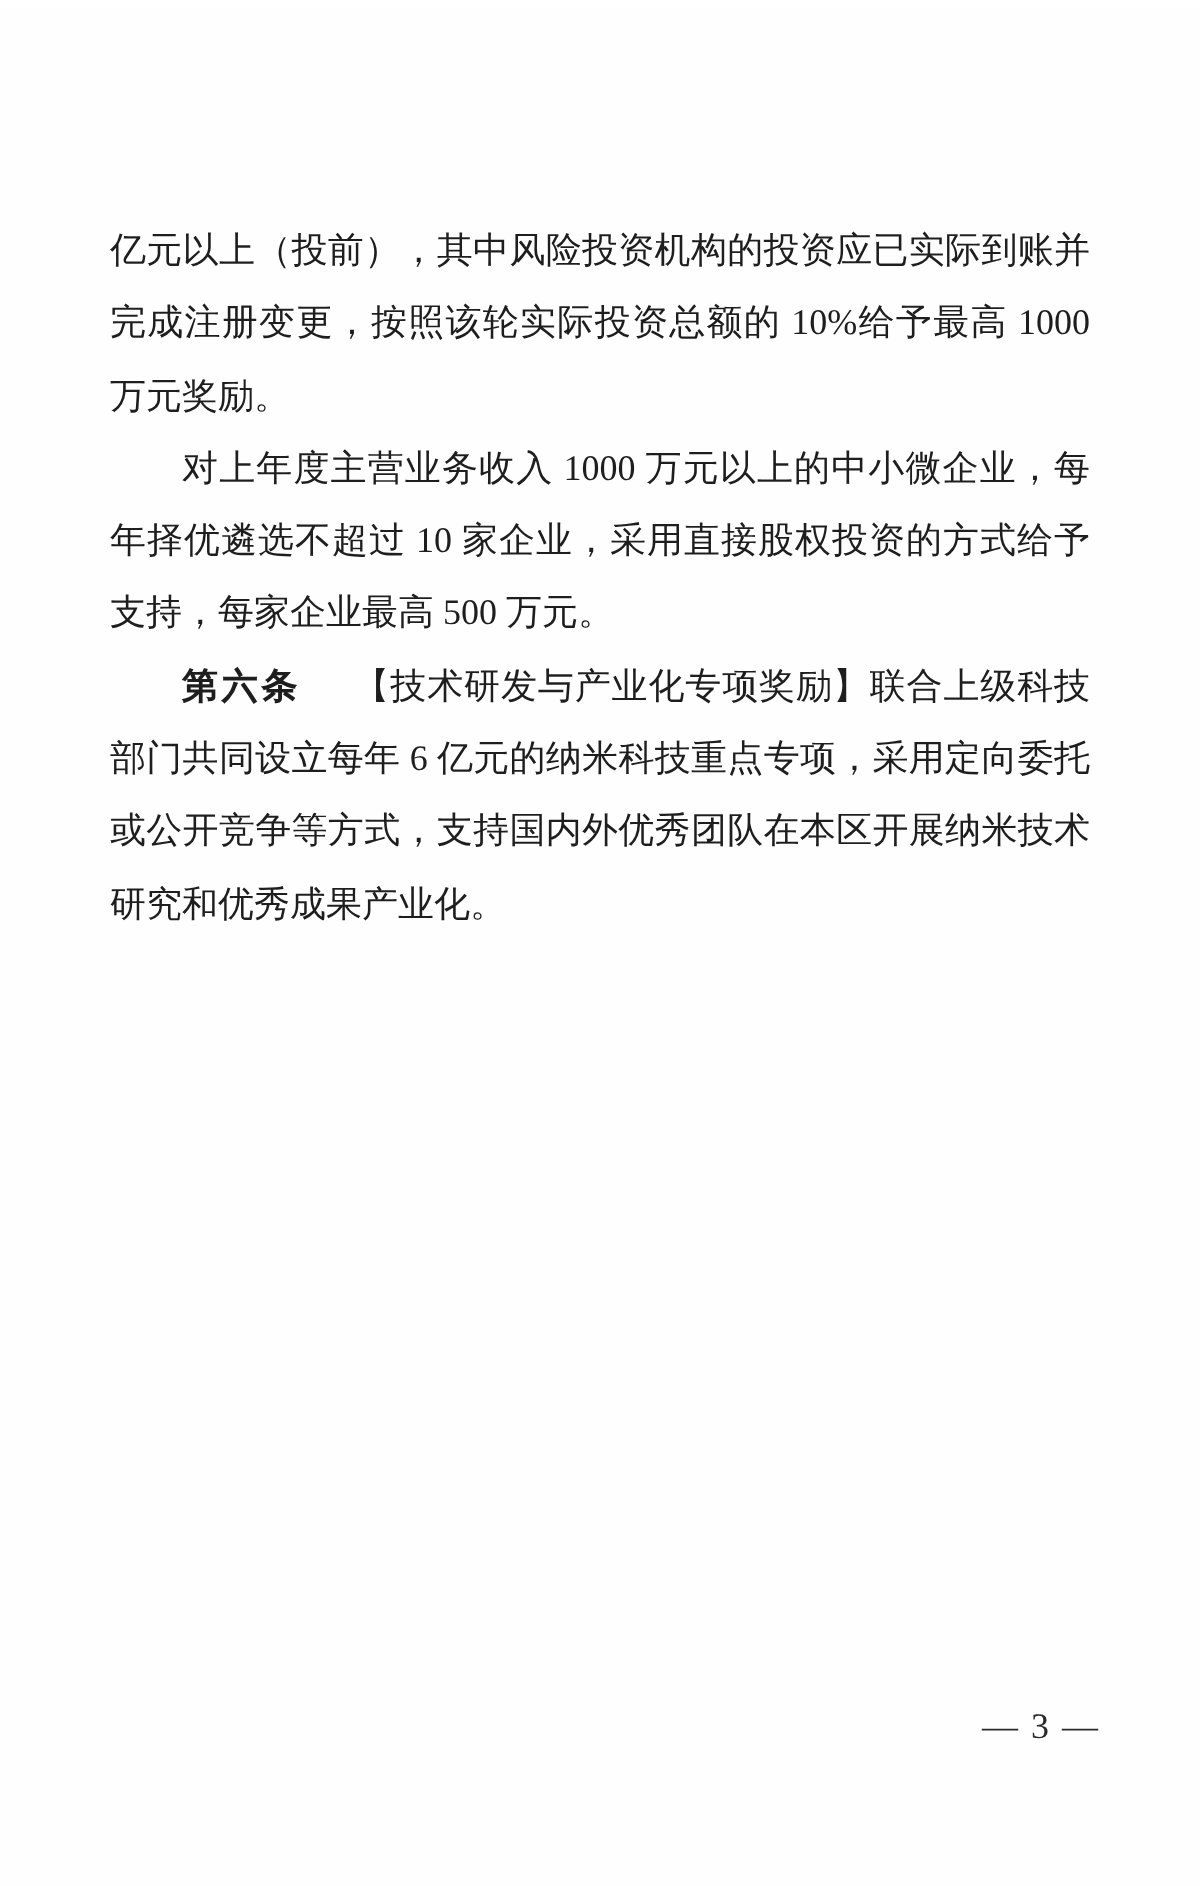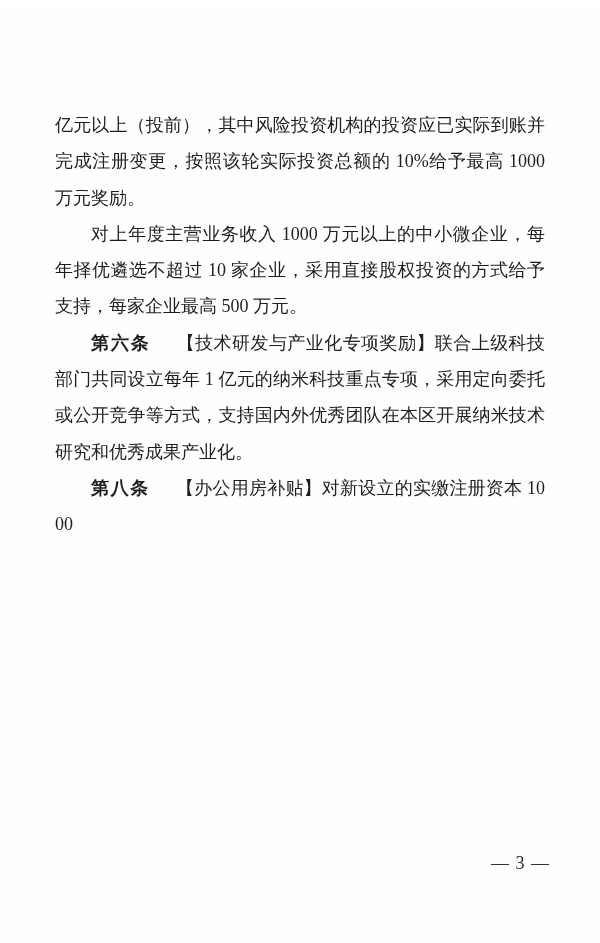--- a/index.html
+++ b/index.html
@@ -62,22 +62,21 @@
 
 <div class="page">
 
   <main class="doc-body">
 
     <p class="para"><span>亿元以上（投前），其中风险投资机构的投资应已实际到账并完成注册变更，按照该轮实际投资总额的 10%给予最高 1000 万元奖励。</span></p>
 
     <p class="para indent"><span>对上年度主营业务收入 1000 万元以上的中小微企业，每年择优遴选不超过 10 家企业，采用直接股权投资的方式给予支持，每家企业最高 500 万元。</span></p>
 
 
-    <p class="para indent"><b class="clause-no">第六条</b><span>【技术研发与产业化专项奖励】联合上级科技部门共同设立每年 1 亿元的纳米科技重点专项，采用定向委托或公开竞争等方式，支持国内外优秀团队在本区开展纳米技术研究和优秀成果产业化。</span></p>
+    <p class="para indent"><b class="clause-no">第六条</b><span>【技术研发与产业化专项奖励】联合上级科技部门共同设立每年 6 亿元的纳米科技重点专项，采用定向委托或公开竞争等方式，支持国内外优秀团队在本区开展纳米技术研究和优秀成果产业化。</span></p>
 
 
-    <p class="para indent"><b class="clause-no">第八条</b><span>【办公用房补贴】对新设立的实缴注册资本 1000</span></p>
 
   </main>
 
   <footer class="page-footer"><span>— 3 —</span></footer>
 
 </div>
 
 </body></html>

